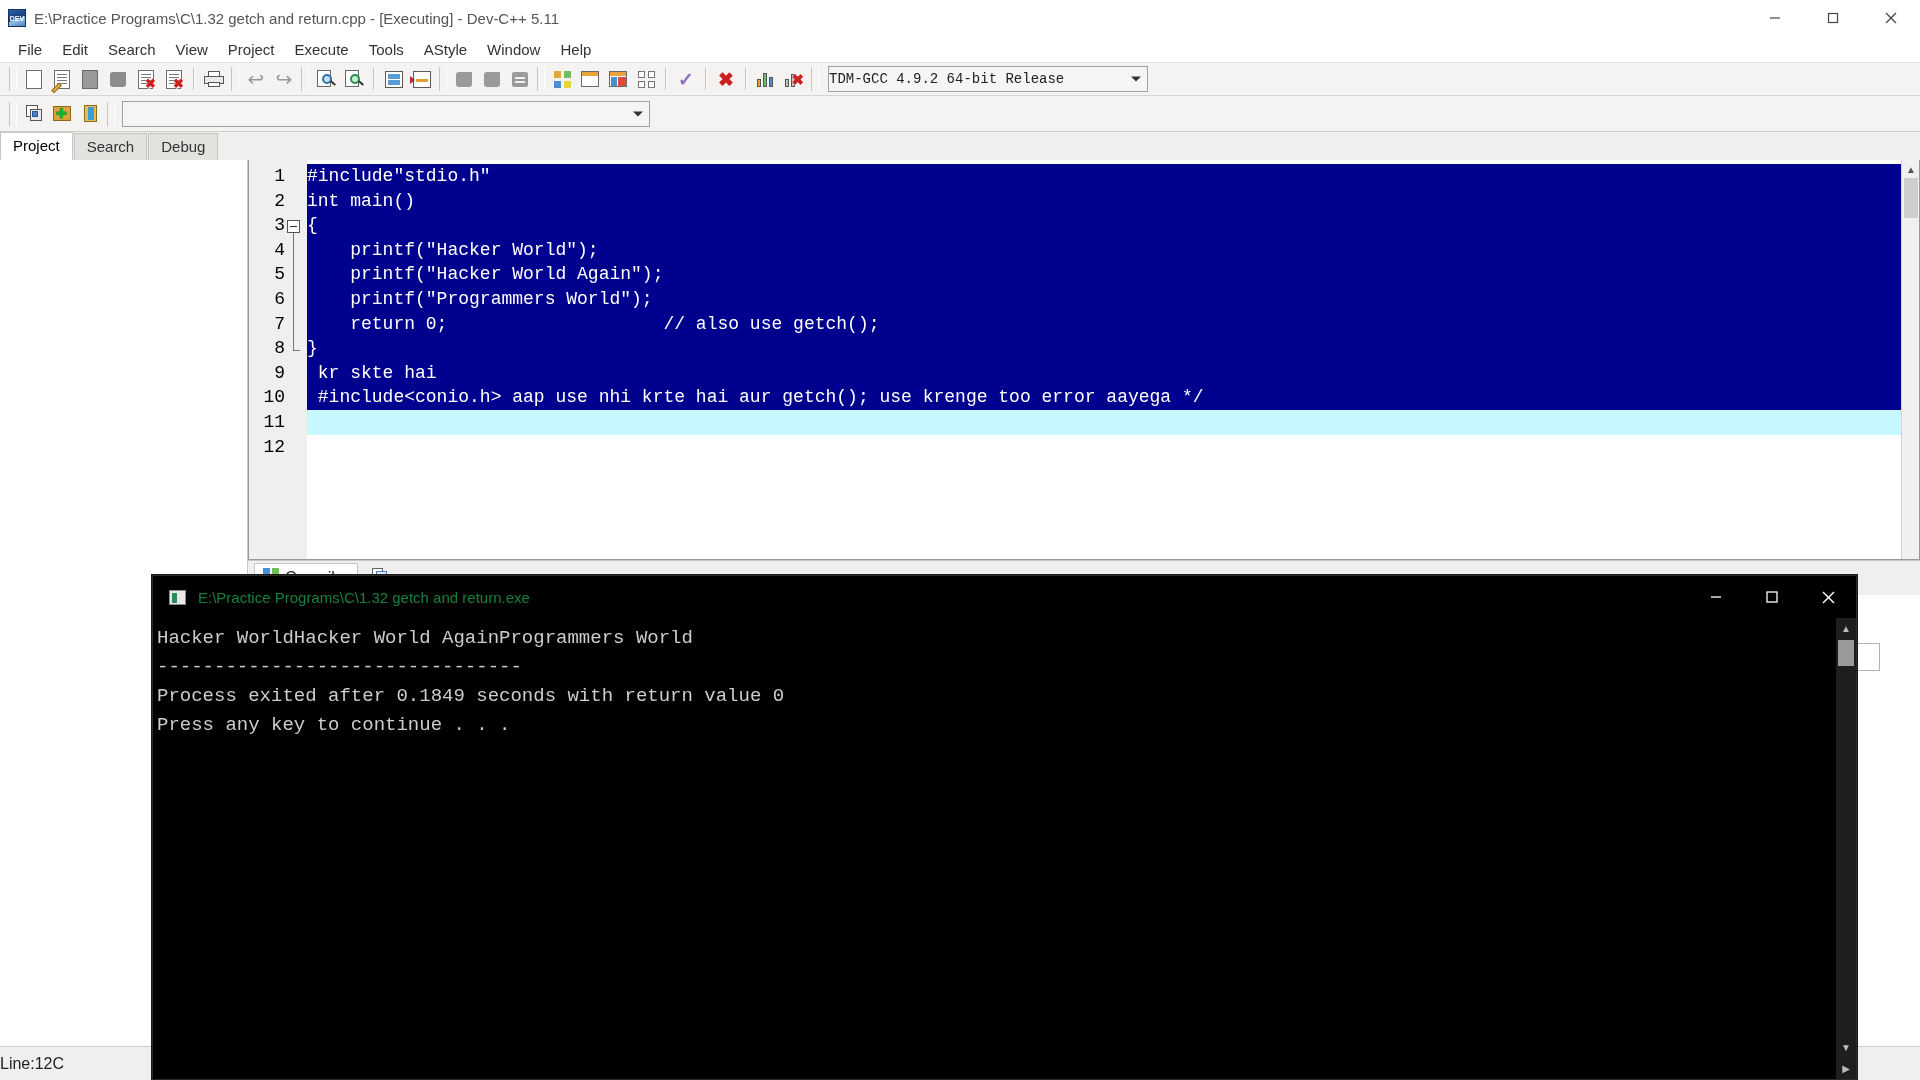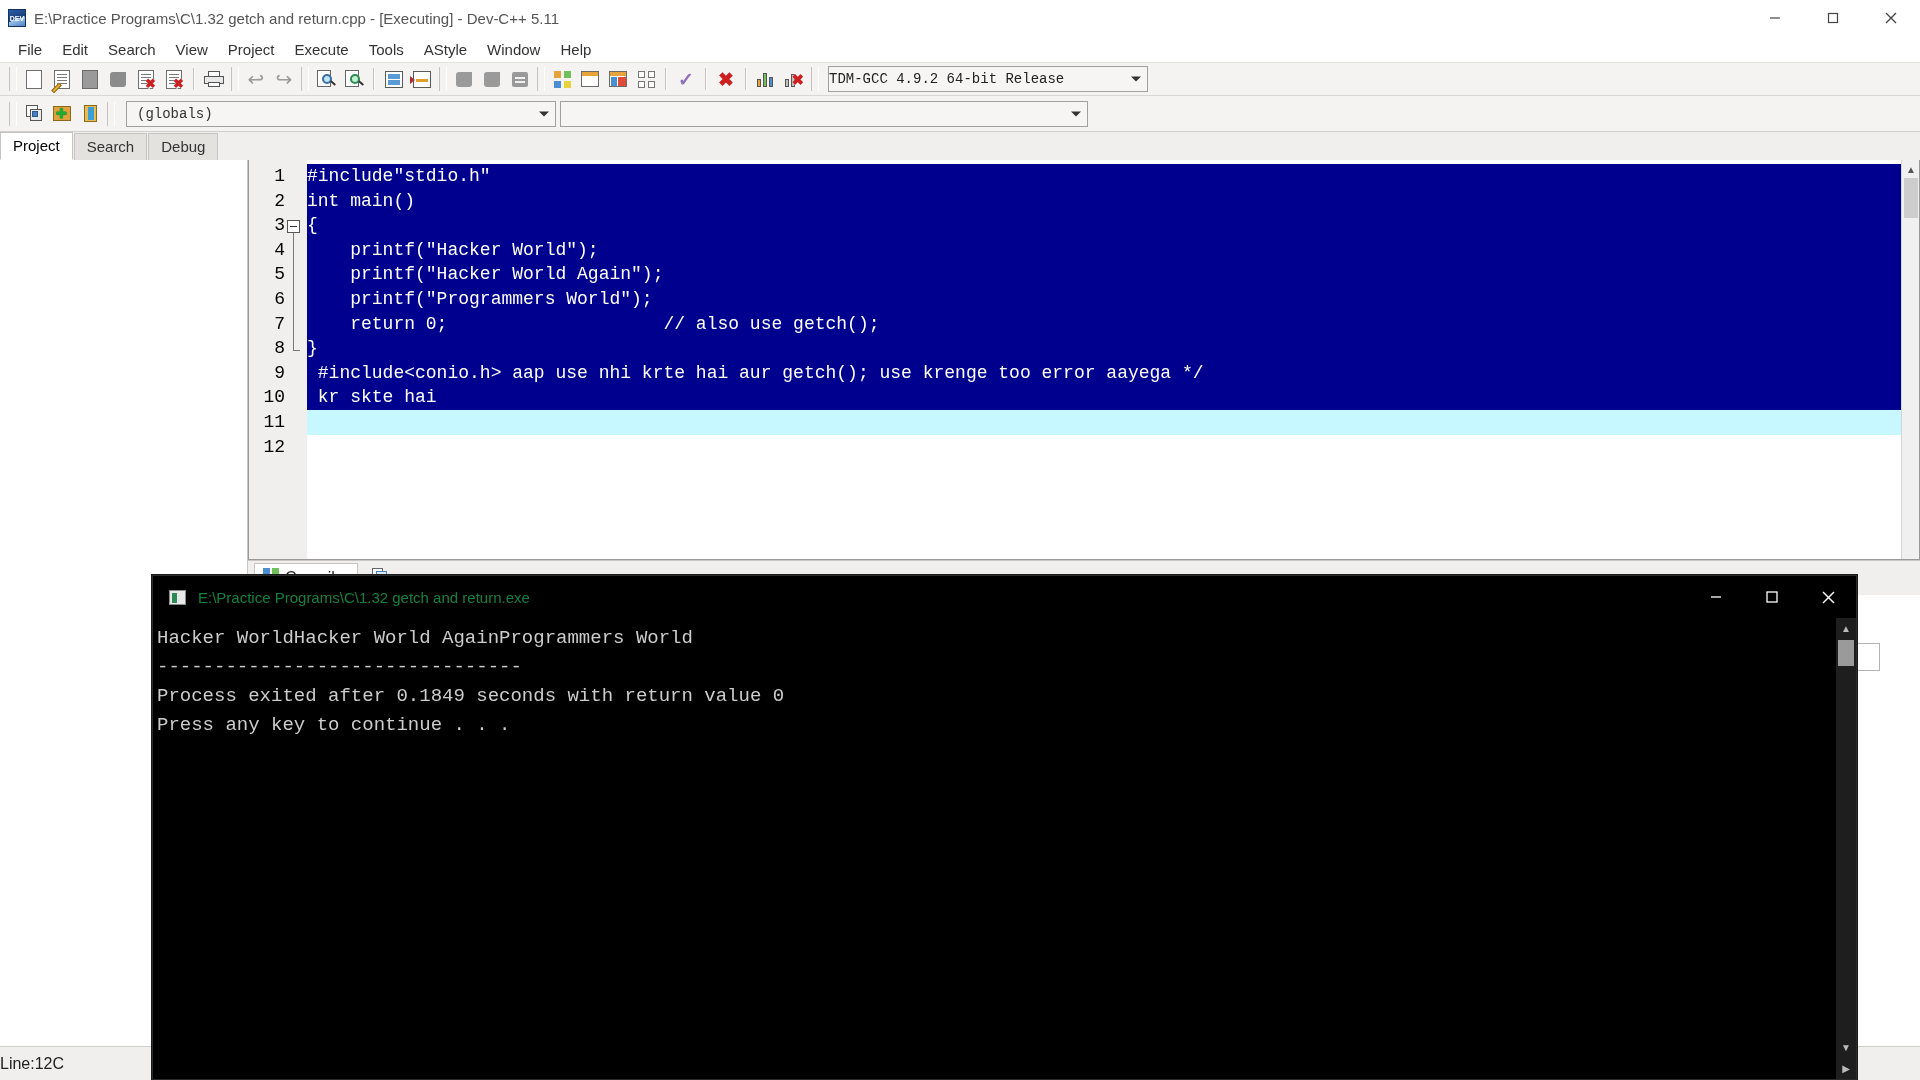--- a/index.html
+++ b/index.html
@@ -470,24 +470,20 @@
         <div class="ic-folder">
           <span class="plus">✚</span>
         </div>
       </div>
     <div class="tbtn">
         <div class="ic-book">
           <div class="sp"></div>
         </div>
       </div>
     <div class="tgrip"></div>
-    <div class="globals-select">
-      <span>(globals)</span>
-      <span class="sel-arrow"></span>
-    </div>
     <div class="globals-select2">
       <span class="sel-arrow"></span>
     </div>
   </div>
 
   <div class="leftpanel">
     <div class="lp-tabs">
       <div class="lp-tab active">Project</div>
       <div class="lp-tab">Search</div>
       <div class="lp-tab">Debug</div>
@@ -518,22 +514,22 @@
       </div>
       <div class="code">
         <div class="cl bold">#include"stdio.h"</div>
         <div class="cl bold">int main()</div>
         <div class="cl bold">{</div>
         <div class="cl bold">    printf("Hacker World");</div>
         <div class="cl bold">    printf("Hacker World Again");</div>
         <div class="cl bold">    printf("Programmers World");</div>
         <div class="cl bold">    return 0;                    // also use getch();</div>
         <div class="cl bold">}</div>
+        <div class="cl ital"> kr skte hai</div>
         <div class="cl ital"> #include&lt;conio.h&gt; aap use nhi krte hai aur getch(); use krenge too error aayega */</div>
-        <div class="cl ital"> kr skte hai</div>
         <div class="cl caret"></div>
       </div>
       <div class="vscroll">
         <div class="arrow">▲</div>
         <div class="thumb"></div>
       </div>
     </div>
   </div>
 
   <div class="bottompanel">

